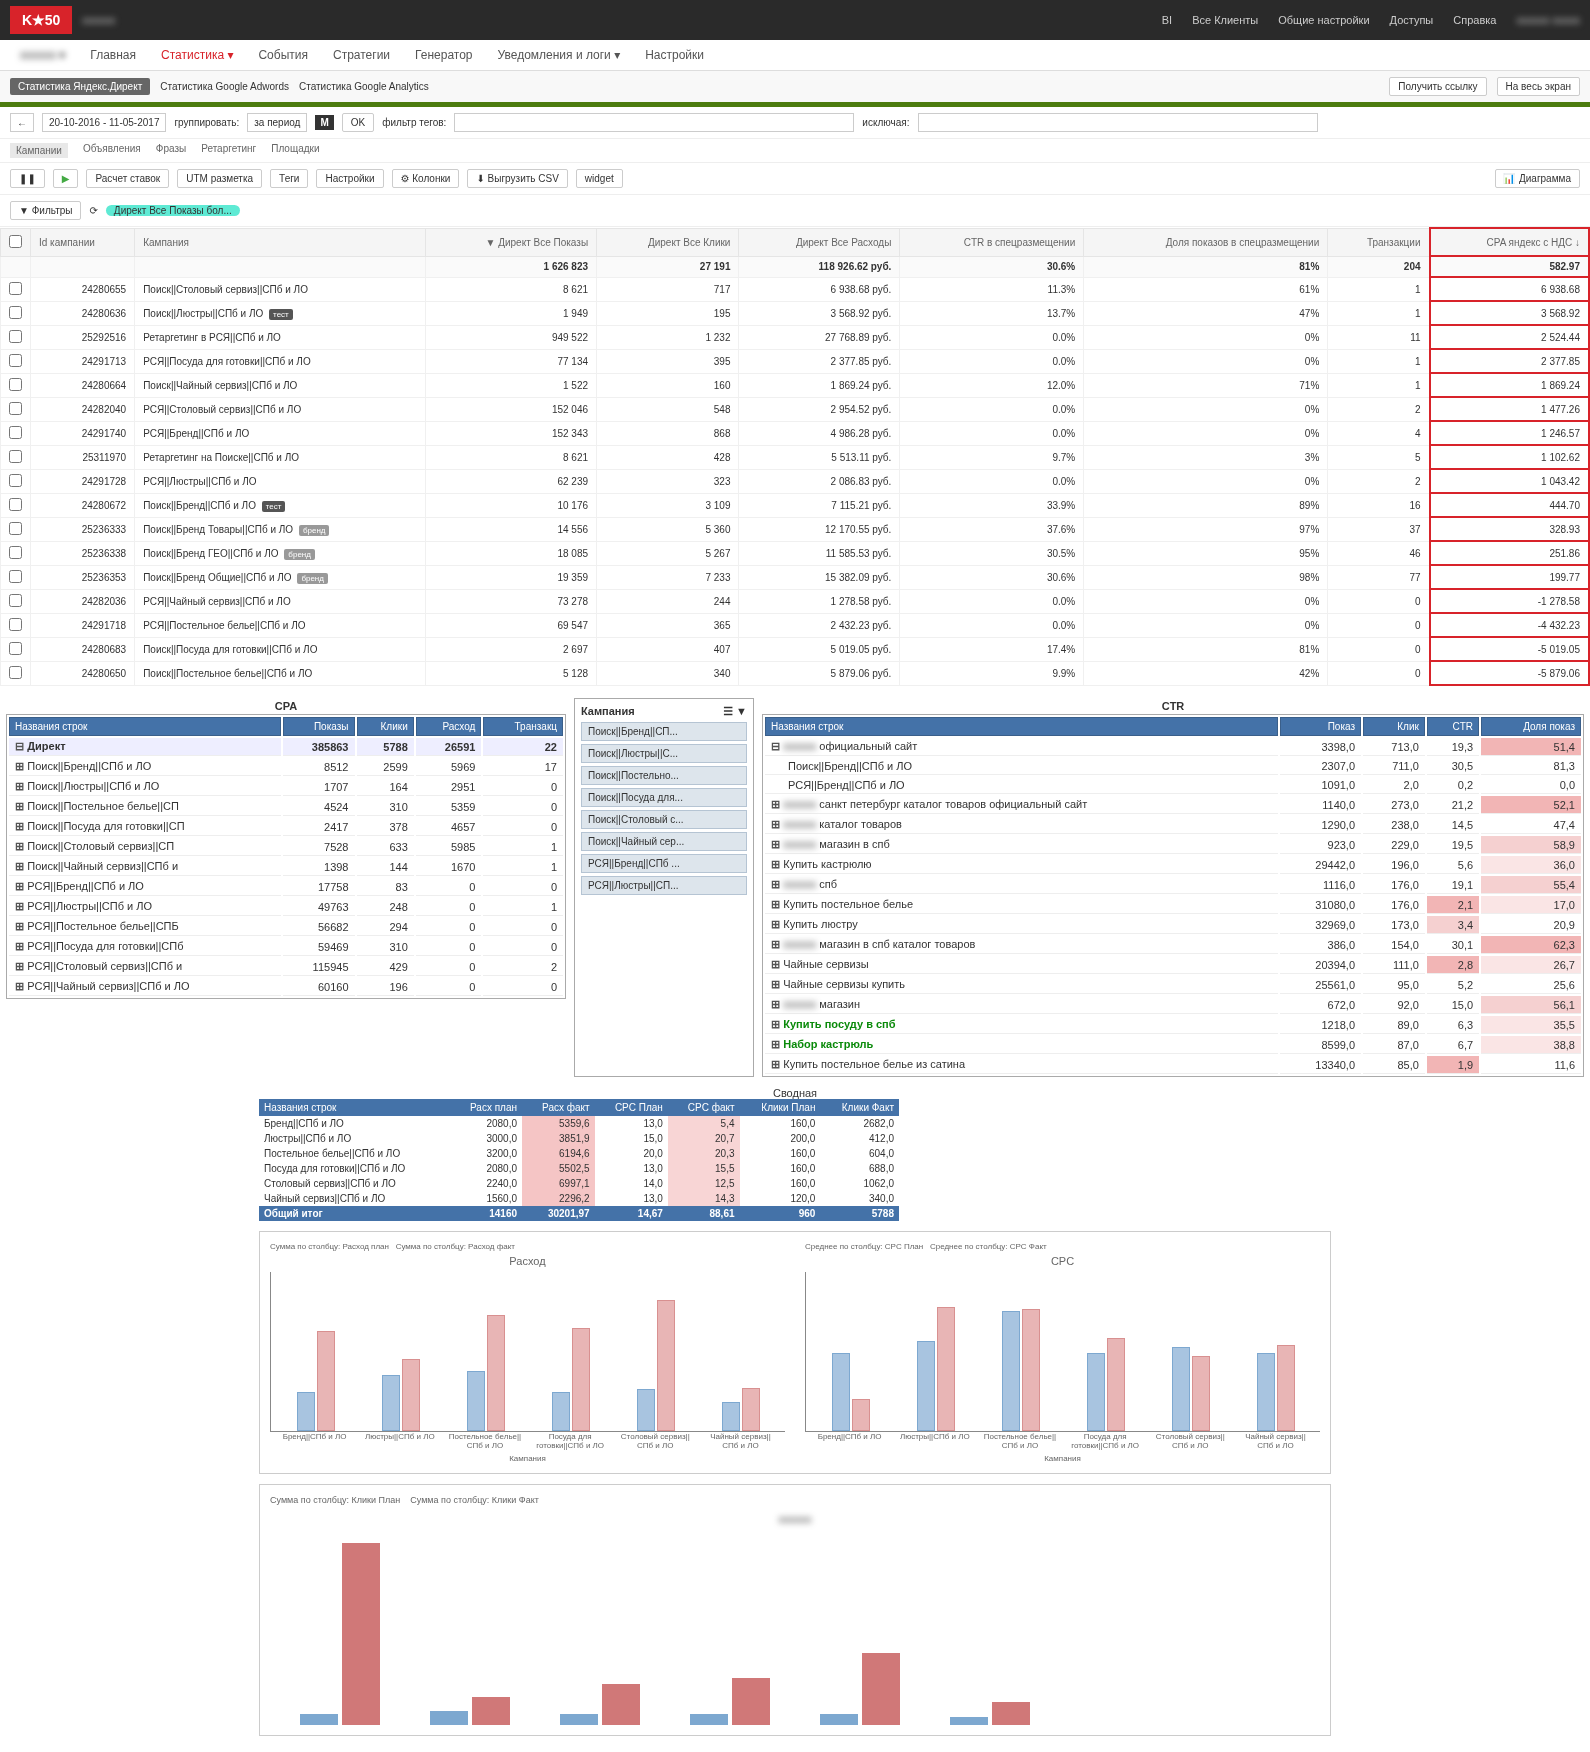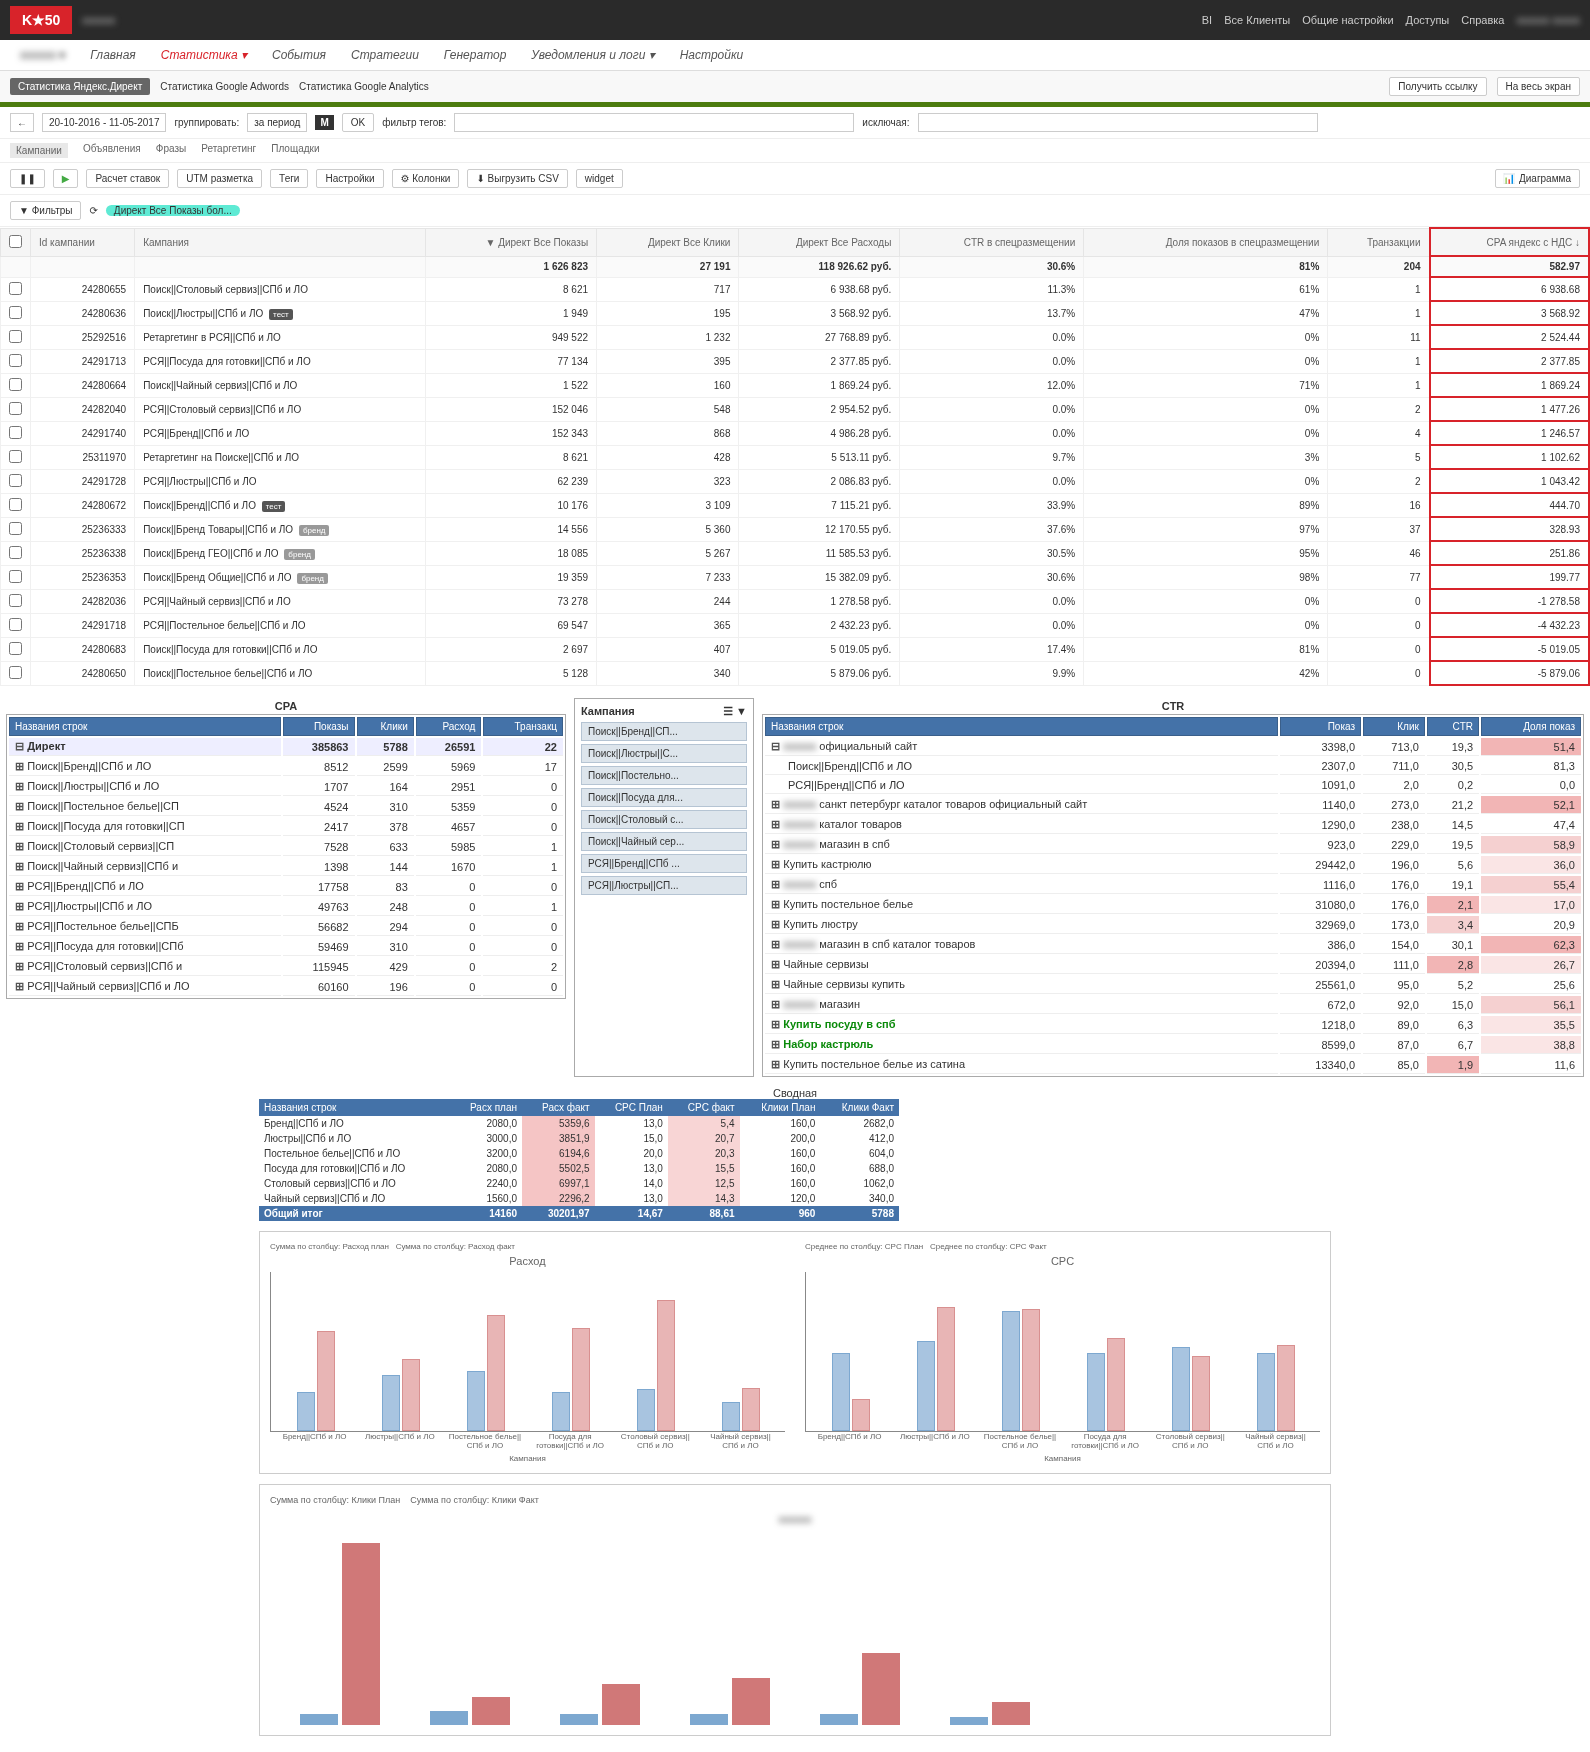--- a/index.html
+++ b/index.html
@@ -1,22 +1,22 @@
 <!DOCTYPE html>
 <html><head>
 <meta charset="utf-8">
 <style>
 * { box-sizing: border-box; margin: 0; padding: 0; }
 body { font-family: Arial, sans-serif; font-size: 11px; background: #fff; color: #333; width: 1590px; }
 .topbar { background: #2a2a2a; color: #ccc; height: 40px; display: flex; align-items: center; padding: 0 10px; }
 .logo { background: #d8232a; color: #fff; font-weight: bold; padding: 6px 12px; margin-right: 10px; font-size: 14px; }
-.topbar-right { margin-left: auto; display: flex; gap: 12px; font-size: 11px; }
+.topbar-right { margin-left: auto; display: flex; gap: 20px; font-size: 11px; }
 .topbar-right span { cursor: pointer; }
 .navbar { background: #fff; border-bottom: 1px solid #ddd; padding: 8px 20px; display: flex; gap: 25px; font-size: 12px; }
-.navbar a { color: #555; text-decoration: none; cursor: pointer; font-style: italic; }
+.navbar a { color: #555; text-decoration: none; cursor: pointer; }
 .navbar a.active { color: #d8232a; }
 .subbar { background: #f8f8f8; border-bottom: 5px solid #4d7c0f; padding: 6px 10px; display: flex; align-items: center; gap: 10px; font-size: 11px; }
 .badge-y { background: #666; color: #fff; padding: 3px 8px; border-radius: 2px; font-size: 10px; }
 .badge-g { color: #333; font-size: 10px; }
 .btn-sm { border: 1px solid #ccc; background: #fff; padding: 3px 8px; border-radius: 2px; cursor: pointer; font-size: 10px; }
 .filterbar { padding: 6px 10px; display: flex; align-items: center; gap: 8px; border-bottom: 1px solid #eee; font-size: 10px; }
 .datebox { border: 1px solid #ccc; padding: 3px 6px; background: #fff; font-size: 10px; }
 .toolbar { padding: 6px 10px; display: flex; align-items: center; gap: 8px; border-bottom: 1px solid #eee; }
 .tabrow { padding: 4px 10px; display: flex; gap: 15px; font-size: 10px; border-bottom: 1px solid #eee; }
 .tabrow span { cursor: pointer; color: #666; }

